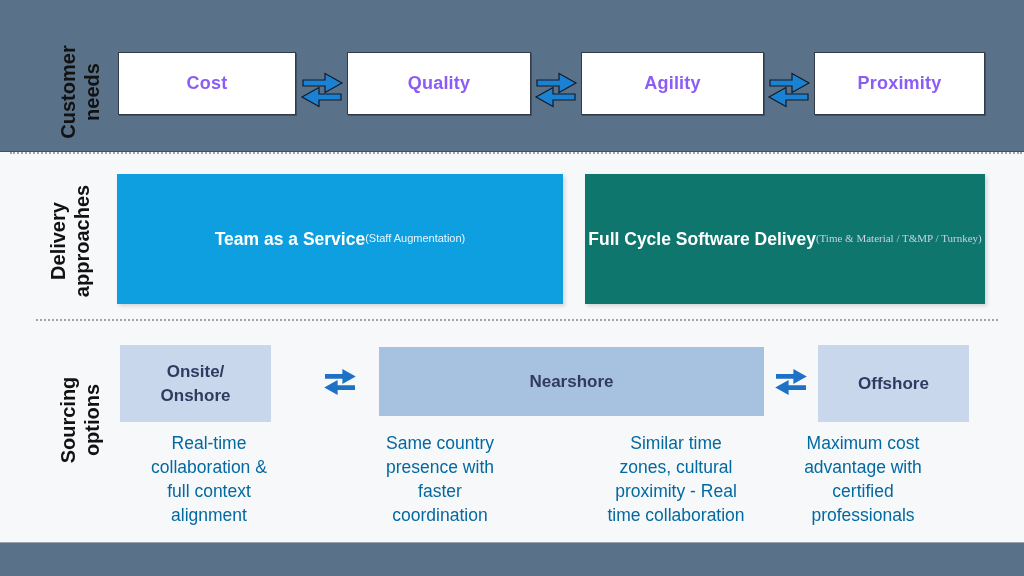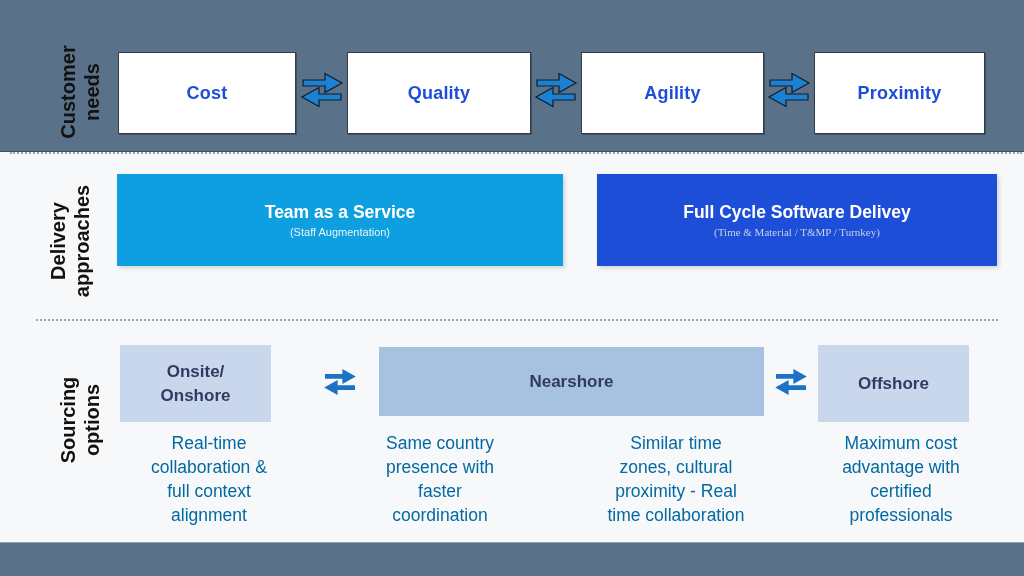--- a/index.html
+++ b/index.html
@@ -21,41 +21,41 @@
   .vlabel > div{
     position:absolute;left:0;top:0;
     transform:translate(-50%,-50%) rotate(-90deg);
     white-space:pre-line;text-align:center;
     font-weight:700;font-size:20px;line-height:1.22;color:#121212;
     width:max-content;
   }
 
   
   .need-box{
-    position:absolute;top:52px;height:82px;background:#ffffff;
+    position:absolute;top:52px;height:63px;background:#ffffff;
     border:1px solid #343a46;box-shadow:1px 1px 0 rgba(15,20,35,.35);
     display:flex;align-items:center;justify-content:center;
-    font-weight:700;font-size:18px;color:#1d4ed8;letter-spacing:.2px;
+    font-weight:700;font-size:18px;color:#8b5cf6;letter-spacing:.2px;
     box-sizing:border-box;
   }
 
   
   .dotline{position:absolute;height:0;border-top:2px dotted #8f959b;opacity:.85;}
 
   
   .delivery-box{
-    position:absolute;top:174px;height:92px;
-    display:flex;flex-direction:column;align-items:center;justify-content:center;
+    position:absolute;top:174px;height:130px;
+    display:flex;align-items:center;justify-content:center;
     text-align:center;box-shadow:2px 2px 4px rgba(0,0,0,.15);
   }
   .delivery-box .title{font-weight:700;font-size:17.5px;color:#ffffff;line-height:1.5;}
   .delivery-box .subtitle{font-size:11px;line-height:1.4;}
   .team{left:117px;width:446px;background:#0d9fdf;}
   .team .subtitle{color:#eaf6fd;}
-  .cycle{left:585px;width:400px;background:#1d4ed8;margin-left:12px;}
+  .cycle{left:585px;width:400px;background:#0f766e;}
   .cycle .subtitle{color:#c9cfe9;font-family:Liberation Serif, serif;}
 
   
   .source-box{
     position:absolute;display:flex;align-items:center;justify-content:center;
     text-align:center;font-weight:700;font-size:17px;color:#313a60;
     white-space:pre-line;line-height:1.4;
   }
   .onsite{left:120px;top:345px;width:151px;height:77px;background:#c8d7eb;}
   .nearshore{left:379px;top:347px;width:385px;height:69px;background:#a7c2e1;}
@@ -166,18 +166,18 @@
 full context
 alignment</div>
   <div class="desc" style="left:330px;">Same country
 presence with
 faster
 coordination</div>
   <div class="desc" style="left:566px;">Similar time
 zones, cultural
 proximity - Real
 time collaboration</div>
-  <div class="desc" style="left:791px;">Maximum cost
+  <div class="desc" style="left:753px;">Maximum cost
 advantage with
 certified
 professionals</div>
 
 </div>
 
 </body></html>

